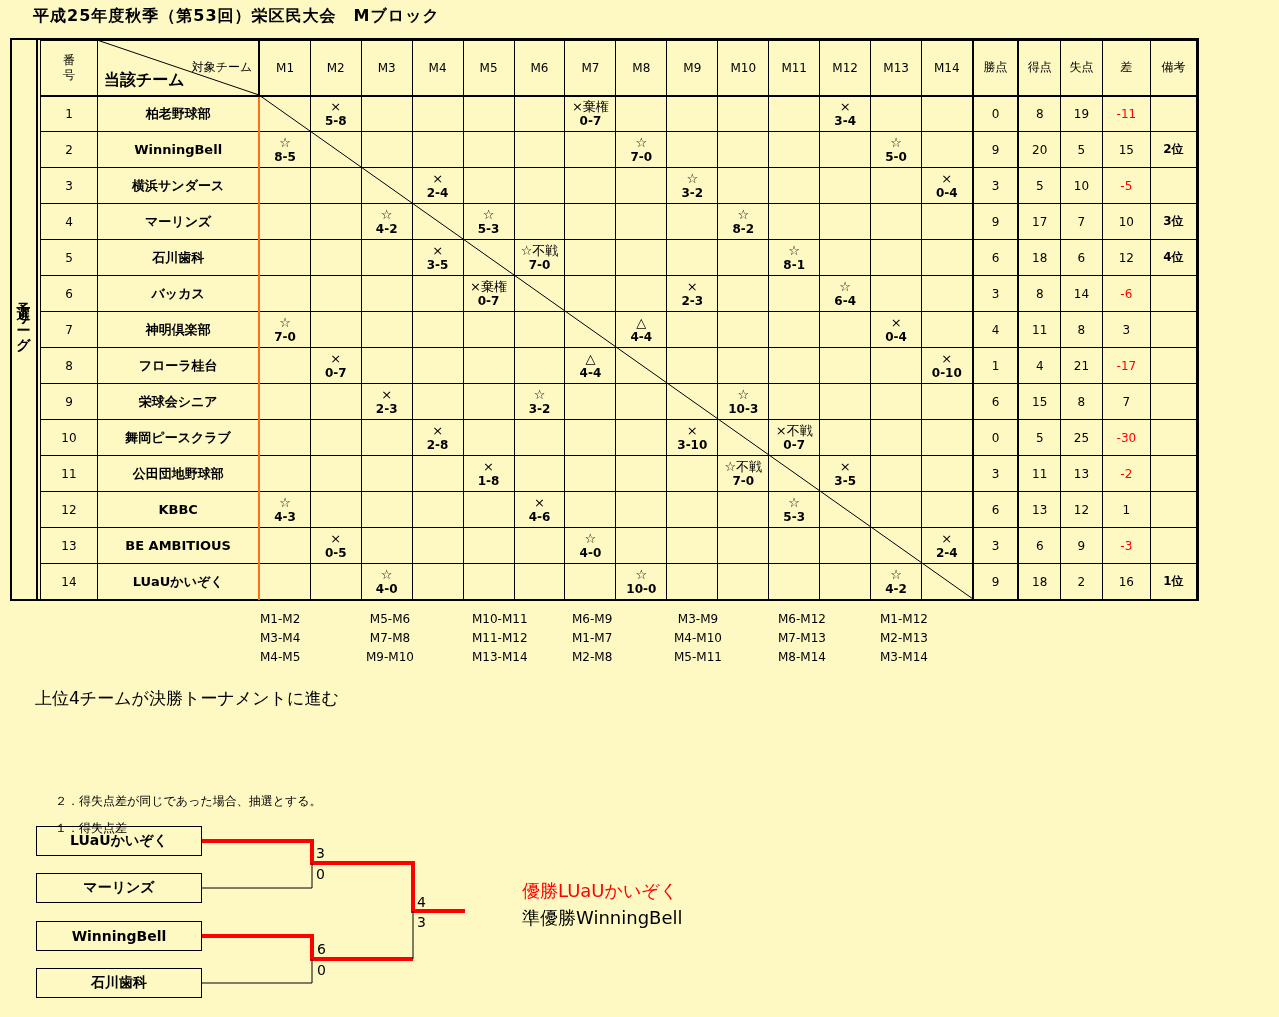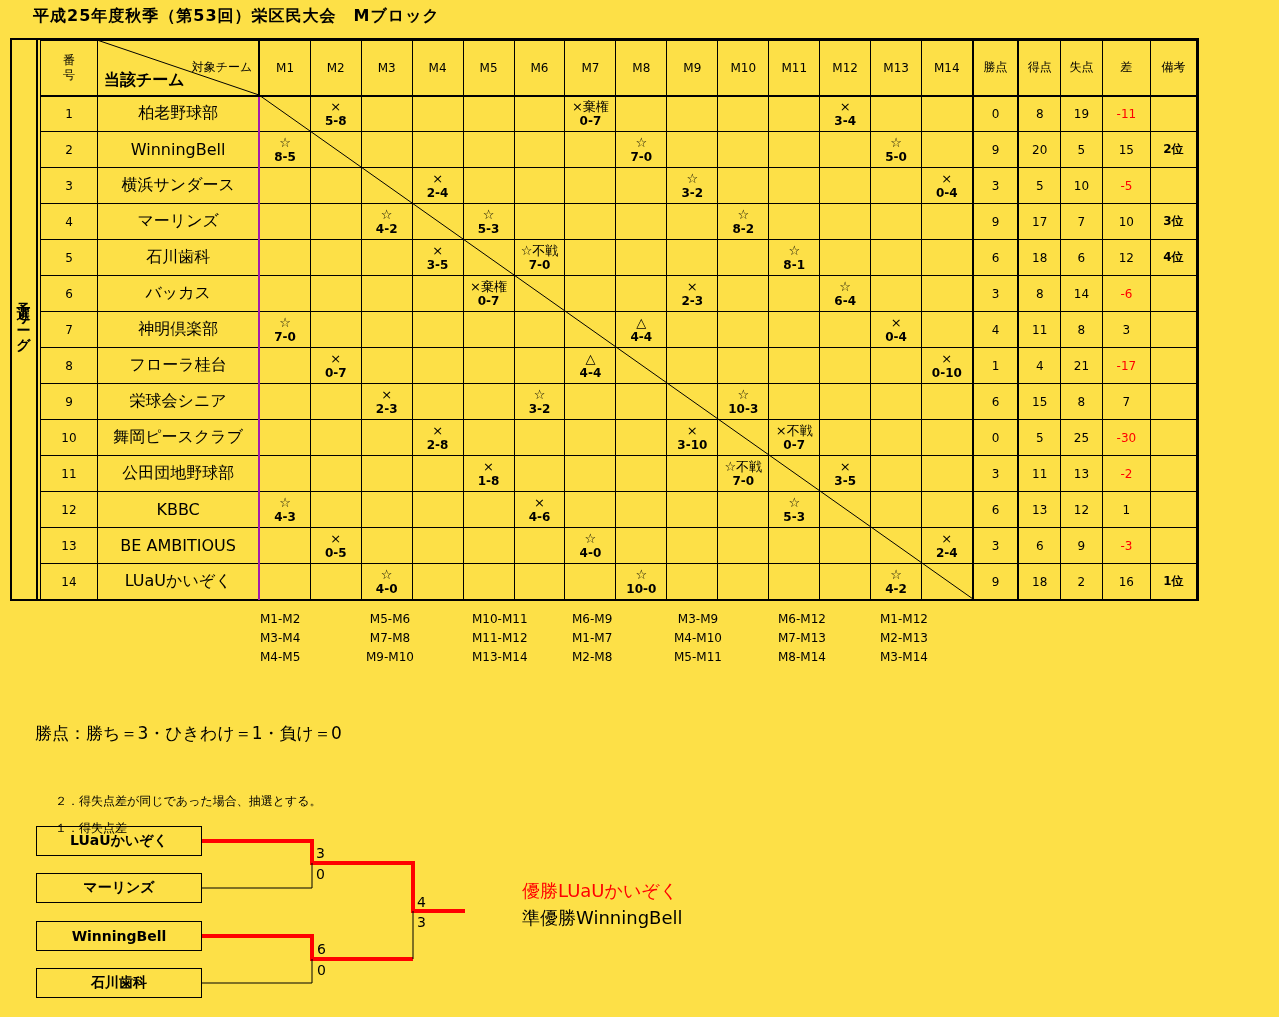--- a/index.html
+++ b/index.html
@@ -1,37 +1,37 @@
 <!DOCTYPE html>
 <html><head>
 <meta charset="utf-8">
 <style>
   html,body { margin:0; padding:0; background:#fff; }
-  .page { position:relative; width:1279px; height:1017px; background:#fde047;
+  .page { position:relative; width:1279px; height:1017px; background:#fef9c3;
           font-family:"DejaVu Sans", sans-serif; color:#000; overflow:hidden; }
   .abs { position:absolute; }
   .title { left:33px; top:6px; font-size:16px; font-weight:bold; letter-spacing:1px; }
 
   
   .frame { left:10px; top:38px; width:1189px; height:563px; border:2px solid #000; box-sizing:border-box; }
   .league-label { position:absolute; left:0; top:0; width:26px; height:100%; border-right:2px solid #000;
                   box-sizing:border-box; display:flex; align-items:center; justify-content:center;
                   writing-mode:vertical-rl; font-size:14px; font-weight:bold; letter-spacing:5px; }
   table.grid { position:absolute; left:28px; top:0; border-collapse:collapse; table-layout:fixed; }
   .grid th, .grid td { border:1px solid #000; padding:0; margin:0; text-align:center; vertical-align:middle;
                        font-weight:normal; overflow:hidden; }
   tr.hdr { height:55px; }
   tr.hdr th { border-bottom:2px solid #000; font-size:12px; }
   tr.dr { height:36px; font-size:12px; }
   .no-h { white-space:pre-line; line-height:15px; }
   .name-h { position:relative; }
   .tgt { position:absolute; top:4px; right:6px; font-size:12px;margin-top:14px; }
   .sbj { position:absolute; bottom:4px; left:6px; font-size:16px;font-weight:bold; }
   .br2 { border-right:2px solid #000 !important; }
-  td.team { font-weight:normal; font-size:16px; border-right:2px solid #a21caf; }
+  td.team { font-weight:bold; font-size:13px; border-right:2px solid #f97316; }
   td.pts, th.pts { border-left:2px solid #000 !important; border-right:2px solid #000 !important; }
   .rc span { display:block; line-height:15px; }
   .mk { font-size:13px; }
   .sc { font-size:12px;font-weight:bold; }
   .neg { color:#ff0000; }
   td.rank { font-weight:bold; }
 
   
   .sched { top:610px; font-size:12px; line-height:19px; text-align:center; }
 
@@ -609,21 +609,21 @@
     <div>M6-M12</div>
     <div>M7-M13</div>
     <div>M8-M14</div>
   </div>
   <div class="abs sched" style="left:880px">
     <div>M1-M12</div>
     <div>M2-M13</div>
     <div>M3-M14</div>
   </div>
 
-  <div class="abs note2">勝点：勝ち＝3・ひきわけ＝1・負け＝0</div>
+  <div class="abs note1">上位4チームが決勝トーナメントに進む</div>
   <div class="abs note-item1">１．得失点差</div>
   <div class="abs note-item2">２．得失点差が同じであった場合、抽選とする。</div>
 
   <div class="abs bbox" style="top:826px">LUaUかいぞく</div>
   <div class="abs bbox" style="top:873px">マーリンズ</div>
   <div class="abs bbox" style="top:921px">WinningBell</div>
   <div class="abs bbox" style="top:968px">石川歯科</div>
 
   <div class="abs bscore" style="left:316px; top:846px">3</div>
   <div class="abs bscore" style="left:316px; top:867px">0</div>

